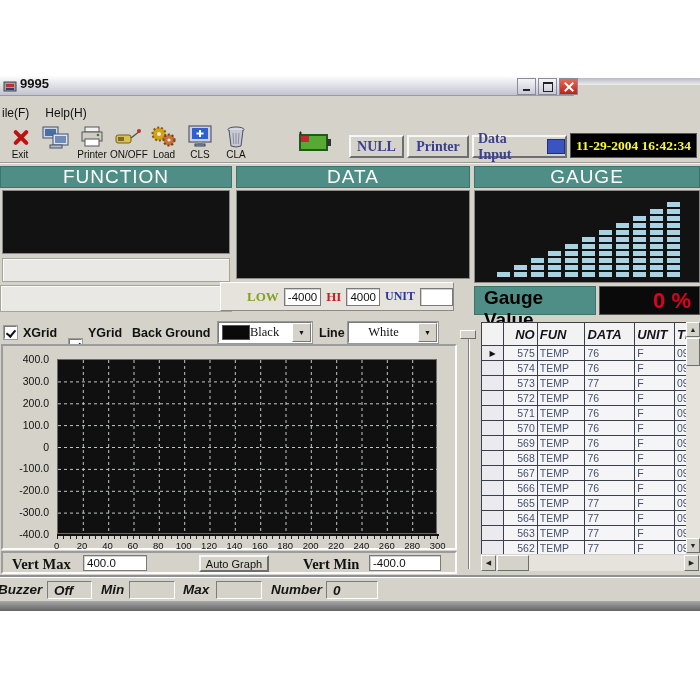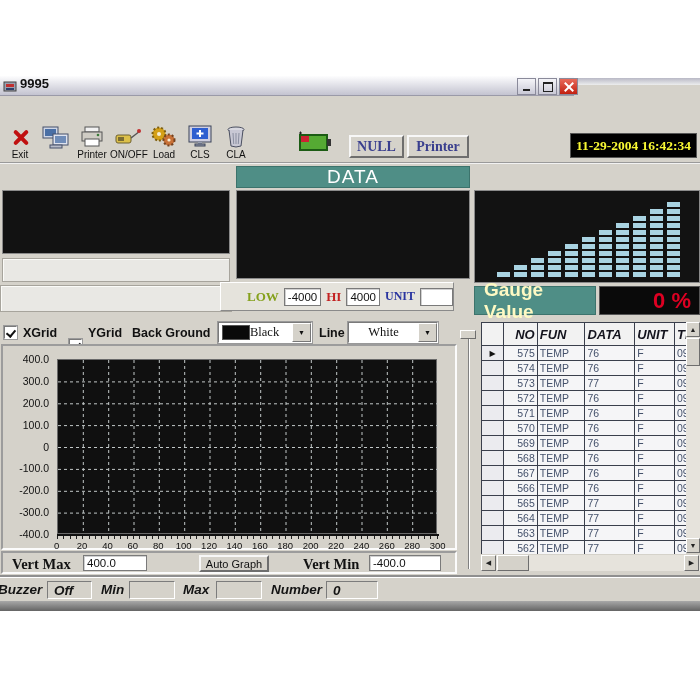--- a/index.html
+++ b/index.html
@@ -43,22 +43,22 @@
        display:flex;align-items:center;justify-content:center}
   .blackbox{background:#121212;border:1px solid #8a8a8a}
   .lightstrip{background:#e9e8e4;border:1px solid #a7a49c;box-shadow:inset 1px 1px 0 #fbfbf8}
   .gauge-bars{position:absolute;left:22px;right:5px;bottom:5px;top:5px;display:flex;align-items:flex-end;gap:4px}
   .gbar{display:flex;flex-direction:column-reverse;width:13px}
   .gseg{height:5px;margin-top:2px;background:#a9d3e2}
   .low-row{background:#e5e3dc;border:1px solid;border-color:#fff #8a8a8a #8a8a8a #fff;
            display:flex;align-items:center;gap:5px;padding-left:26px}
   .field{background:#fff;border:1px solid #7a7a7a;box-shadow:inset 1px 1px 0 rgba(0,0,0,.18);
          font-size:11.5px;display:flex;align-items:center;padding:0 3px}
-  .gv-label{background:#4f8e86;border:1px solid #3c736c;color:#fef9c3;font-size:19px;font-weight:bold;
-            display:flex;align-items:center;padding-left:9px}
+  .gv-label{background:#4f8e86;border:1px solid #3c736c;color:#000000;font-size:19px;font-weight:bold;
+            display:flex;padding-left:9px}
   .gv-value{background:#0a0a0a;border:1px solid #555;color:#dd0022;font-size:22px;font-weight:bold;
             display:flex;align-items:center;justify-content:flex-end;padding-right:8px}
   
   .cb{width:13px;height:13px;background:#fff;border:1px solid;border-color:#7a7a7a #fff #fff #7a7a7a;
       outline:1px solid #9a9a9a;position:relative}
   .cb::after{content:"";position:absolute;left:3px;top:1px;width:4px;height:7px;
              border:solid #111;border-width:0 2px 2px 0;transform:rotate(40deg)}
   .ctl-label{font-size:12.5px;font-weight:bold}
   .dd{background:#fff;border:1px solid;border-color:#7a7a7a #fff #fff #7a7a7a;outline:1px solid #999;
       display:flex;align-items:center}
@@ -126,20 +126,24 @@
         </div>
       <div class="wbtn">
           <div class="maxbox"></div>
         </div>
       <div class="wbtn close">
           <div class="cross"></div>
         </div>
     </div>
   </div>
 
+  <div class="abs menubar">
+    <span class="menu-item" style="margin-left:2px">ile(F)</span>
+    <span class="menu-item" style="margin-left:16px">Help(H)</span>
+  </div>
 
   <div class="abs toolbar">
     <div class="icon-strip">
       <div class="icon-btn">
         <div class="icon-art">
             <div class="bigx"></div>
           </div>
         <span class="icon-label">Exit</span>
       </div>
       <div class="icon-btn">
@@ -217,25 +221,35 @@
       <rect x="29" y="10" width="4" height="7" fill="#333"></rect>
       <path d="M1 4 L4 4 M2.5 2.5 L2.5 5.5" stroke="#222"></path>
     </svg>
 
     <div class="abs btn3d serif tool-btn" style="left:349px;top:14px;width:55px;height:23px">
       <span>NULL</span>
     </div>
     <div class="abs btn3d serif tool-btn" style="left:407px;top:14px;width:62px;height:23px">
       <span>Printer</span>
     </div>
+    <div class="abs btn3d serif tool-btn" style="left:472px;top:14px;width:95px;height:23px;justify-content:flex-start;padding-left:4px">
+      <span>Data Input</span>
+      <span style="margin-left:5px;width:17px;height:13px;background:#3a55c0;border:1px solid #22307a"></span>
+    </div>
     <div class="abs datetime" style="left:570px;top:12px;width:127px;height:25px">11-29-2004 16:42:34</div>
   </div>
 
+  <div class="abs hdr" style="left:0;top:166px;width:232px;height:22px">
+    <span>FUNCTION</span>
+  </div>
   <div class="abs hdr" style="left:236px;top:166px;width:234px;height:22px">
     <span>DATA</span>
+  </div>
+  <div class="abs hdr" style="left:474px;top:166px;width:226px;height:22px">
+    <span>GAUGE</span>
   </div>
 
   <div class="abs blackbox" style="left:2px;top:190px;width:228px;height:64px"></div>
   <div class="abs lightstrip" style="left:2px;top:258px;width:228px;height:24px"></div>
   <div class="abs lightstrip" style="left:0;top:285px;width:232px;height:27px"></div>
 
   <div class="abs blackbox" style="left:236px;top:190px;width:234px;height:89px"></div>
   <div class="abs low-row" style="left:220px;top:282px;width:234px;height:29px">
     <span class="serif" style="font-size:13px;color:#85a11d">LOW</span>
     <div class="field" style="width:42px;height:16px">

